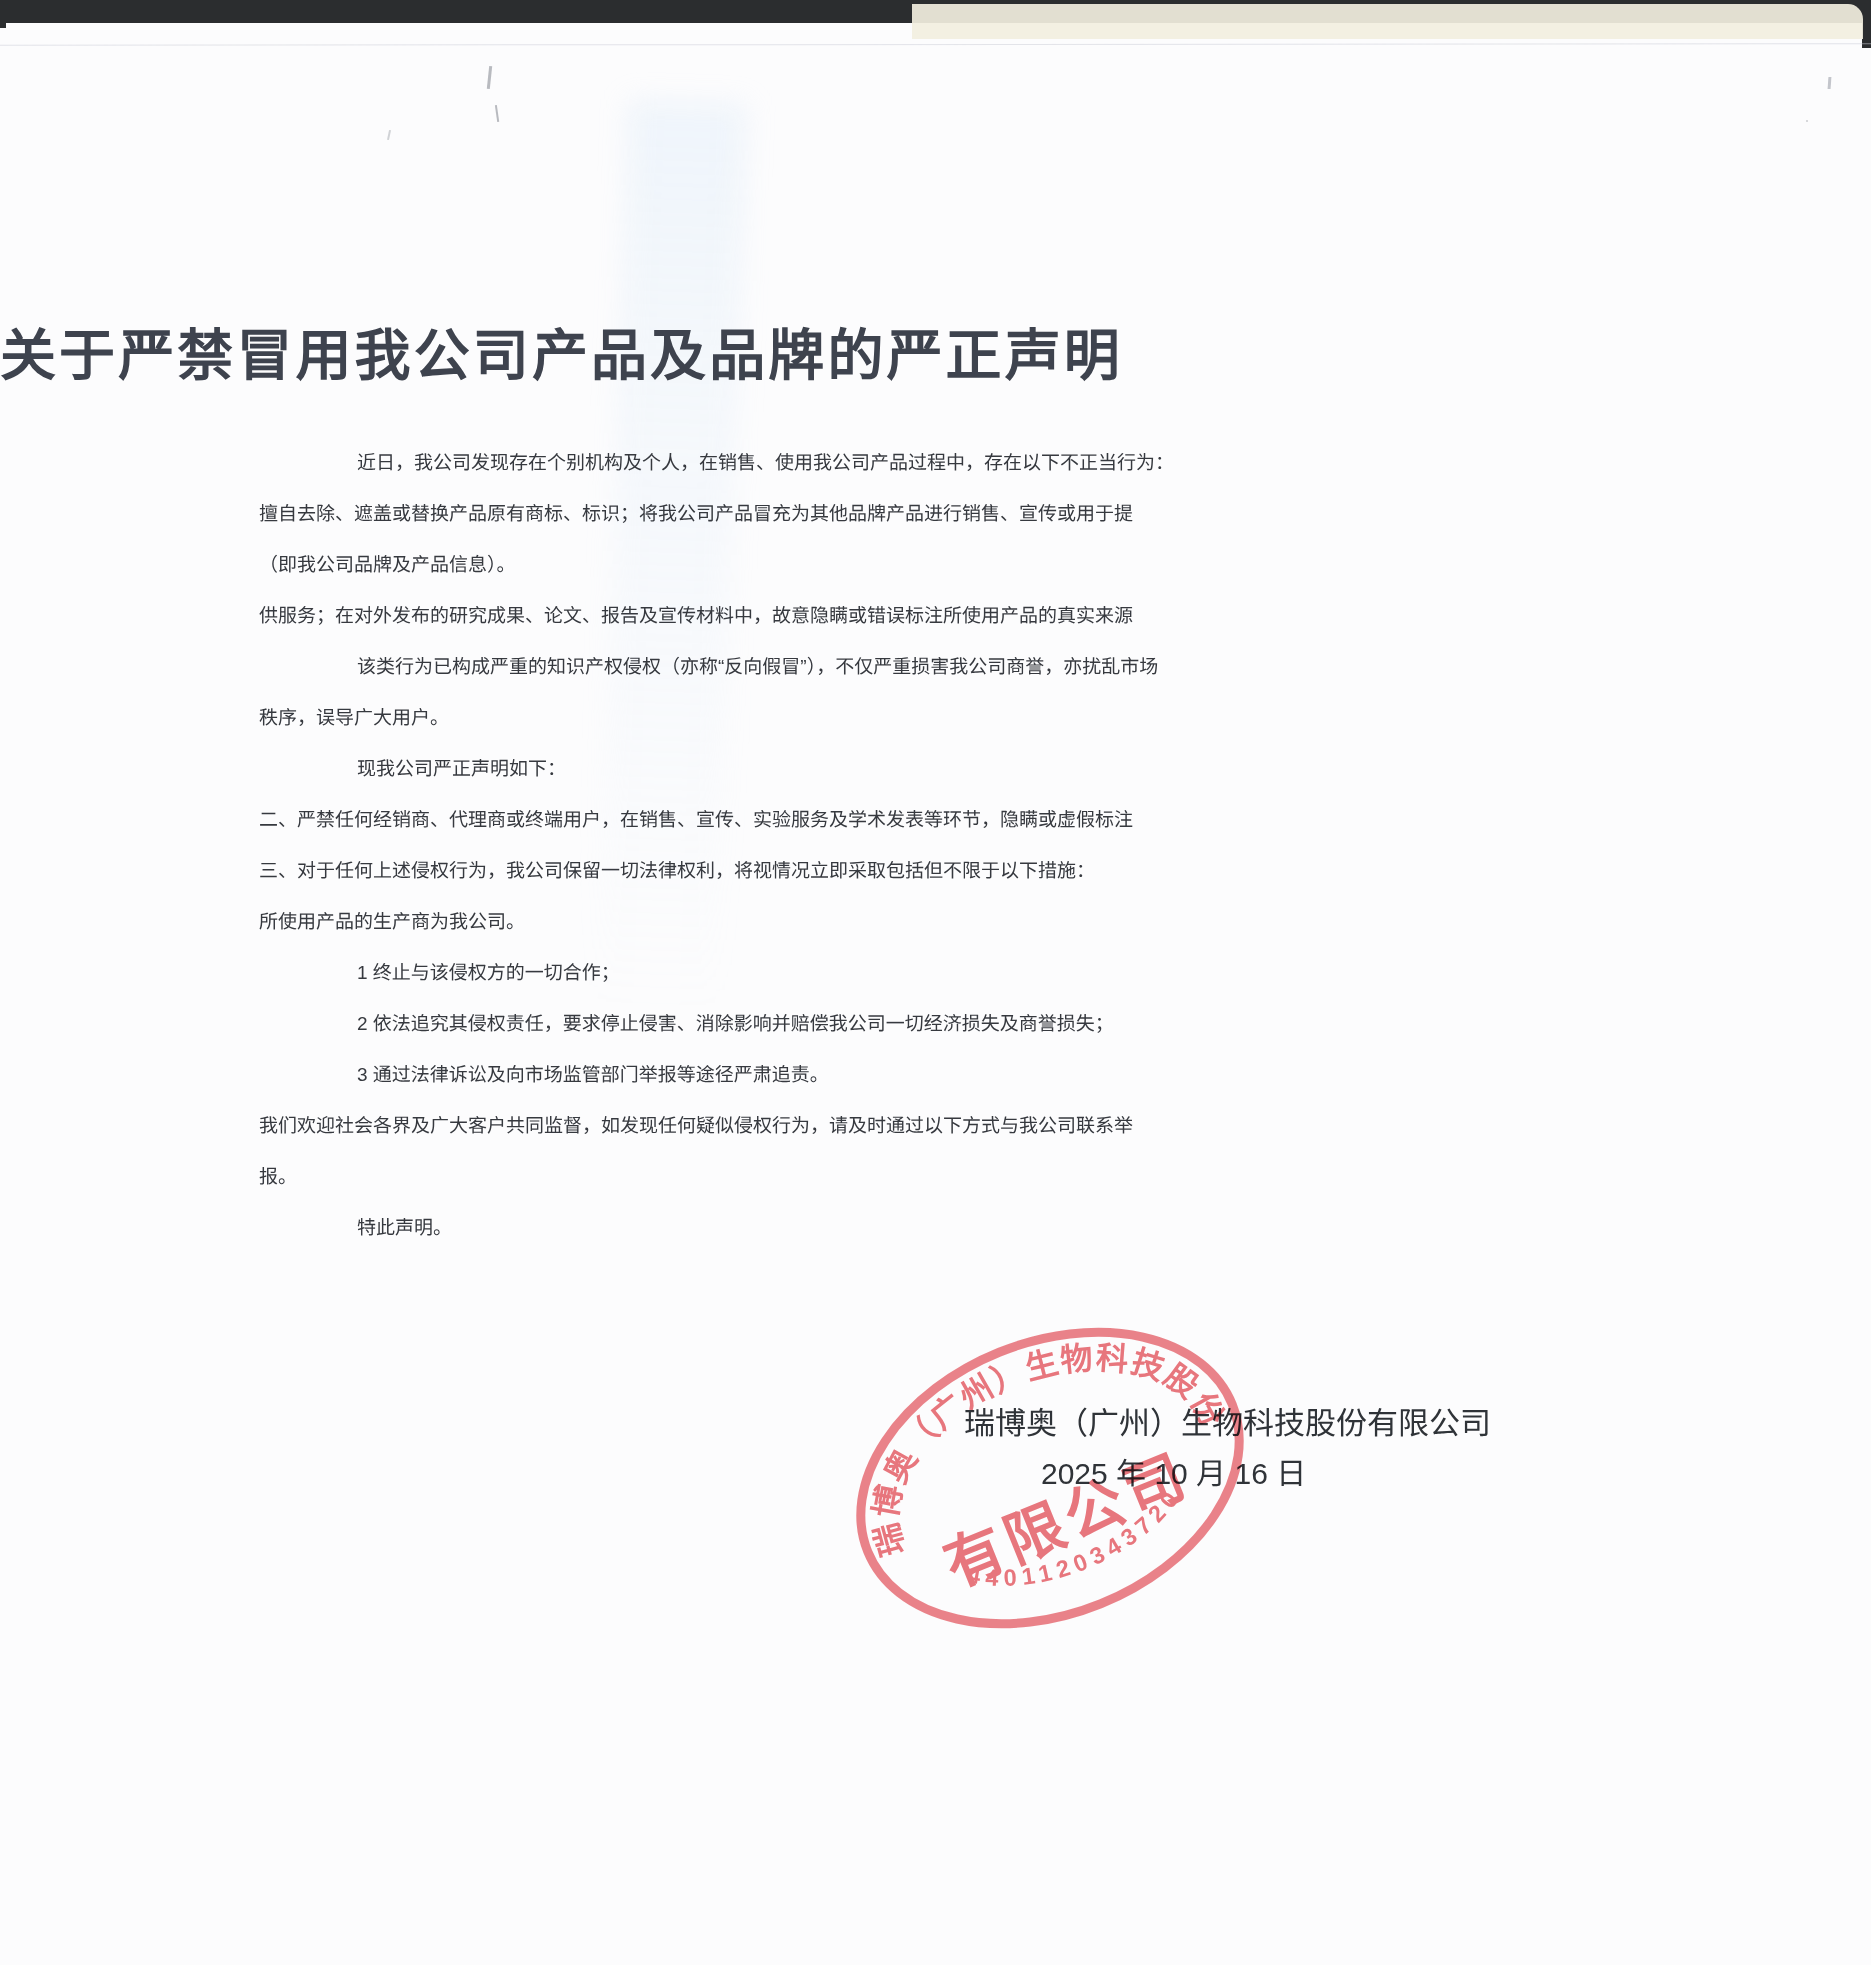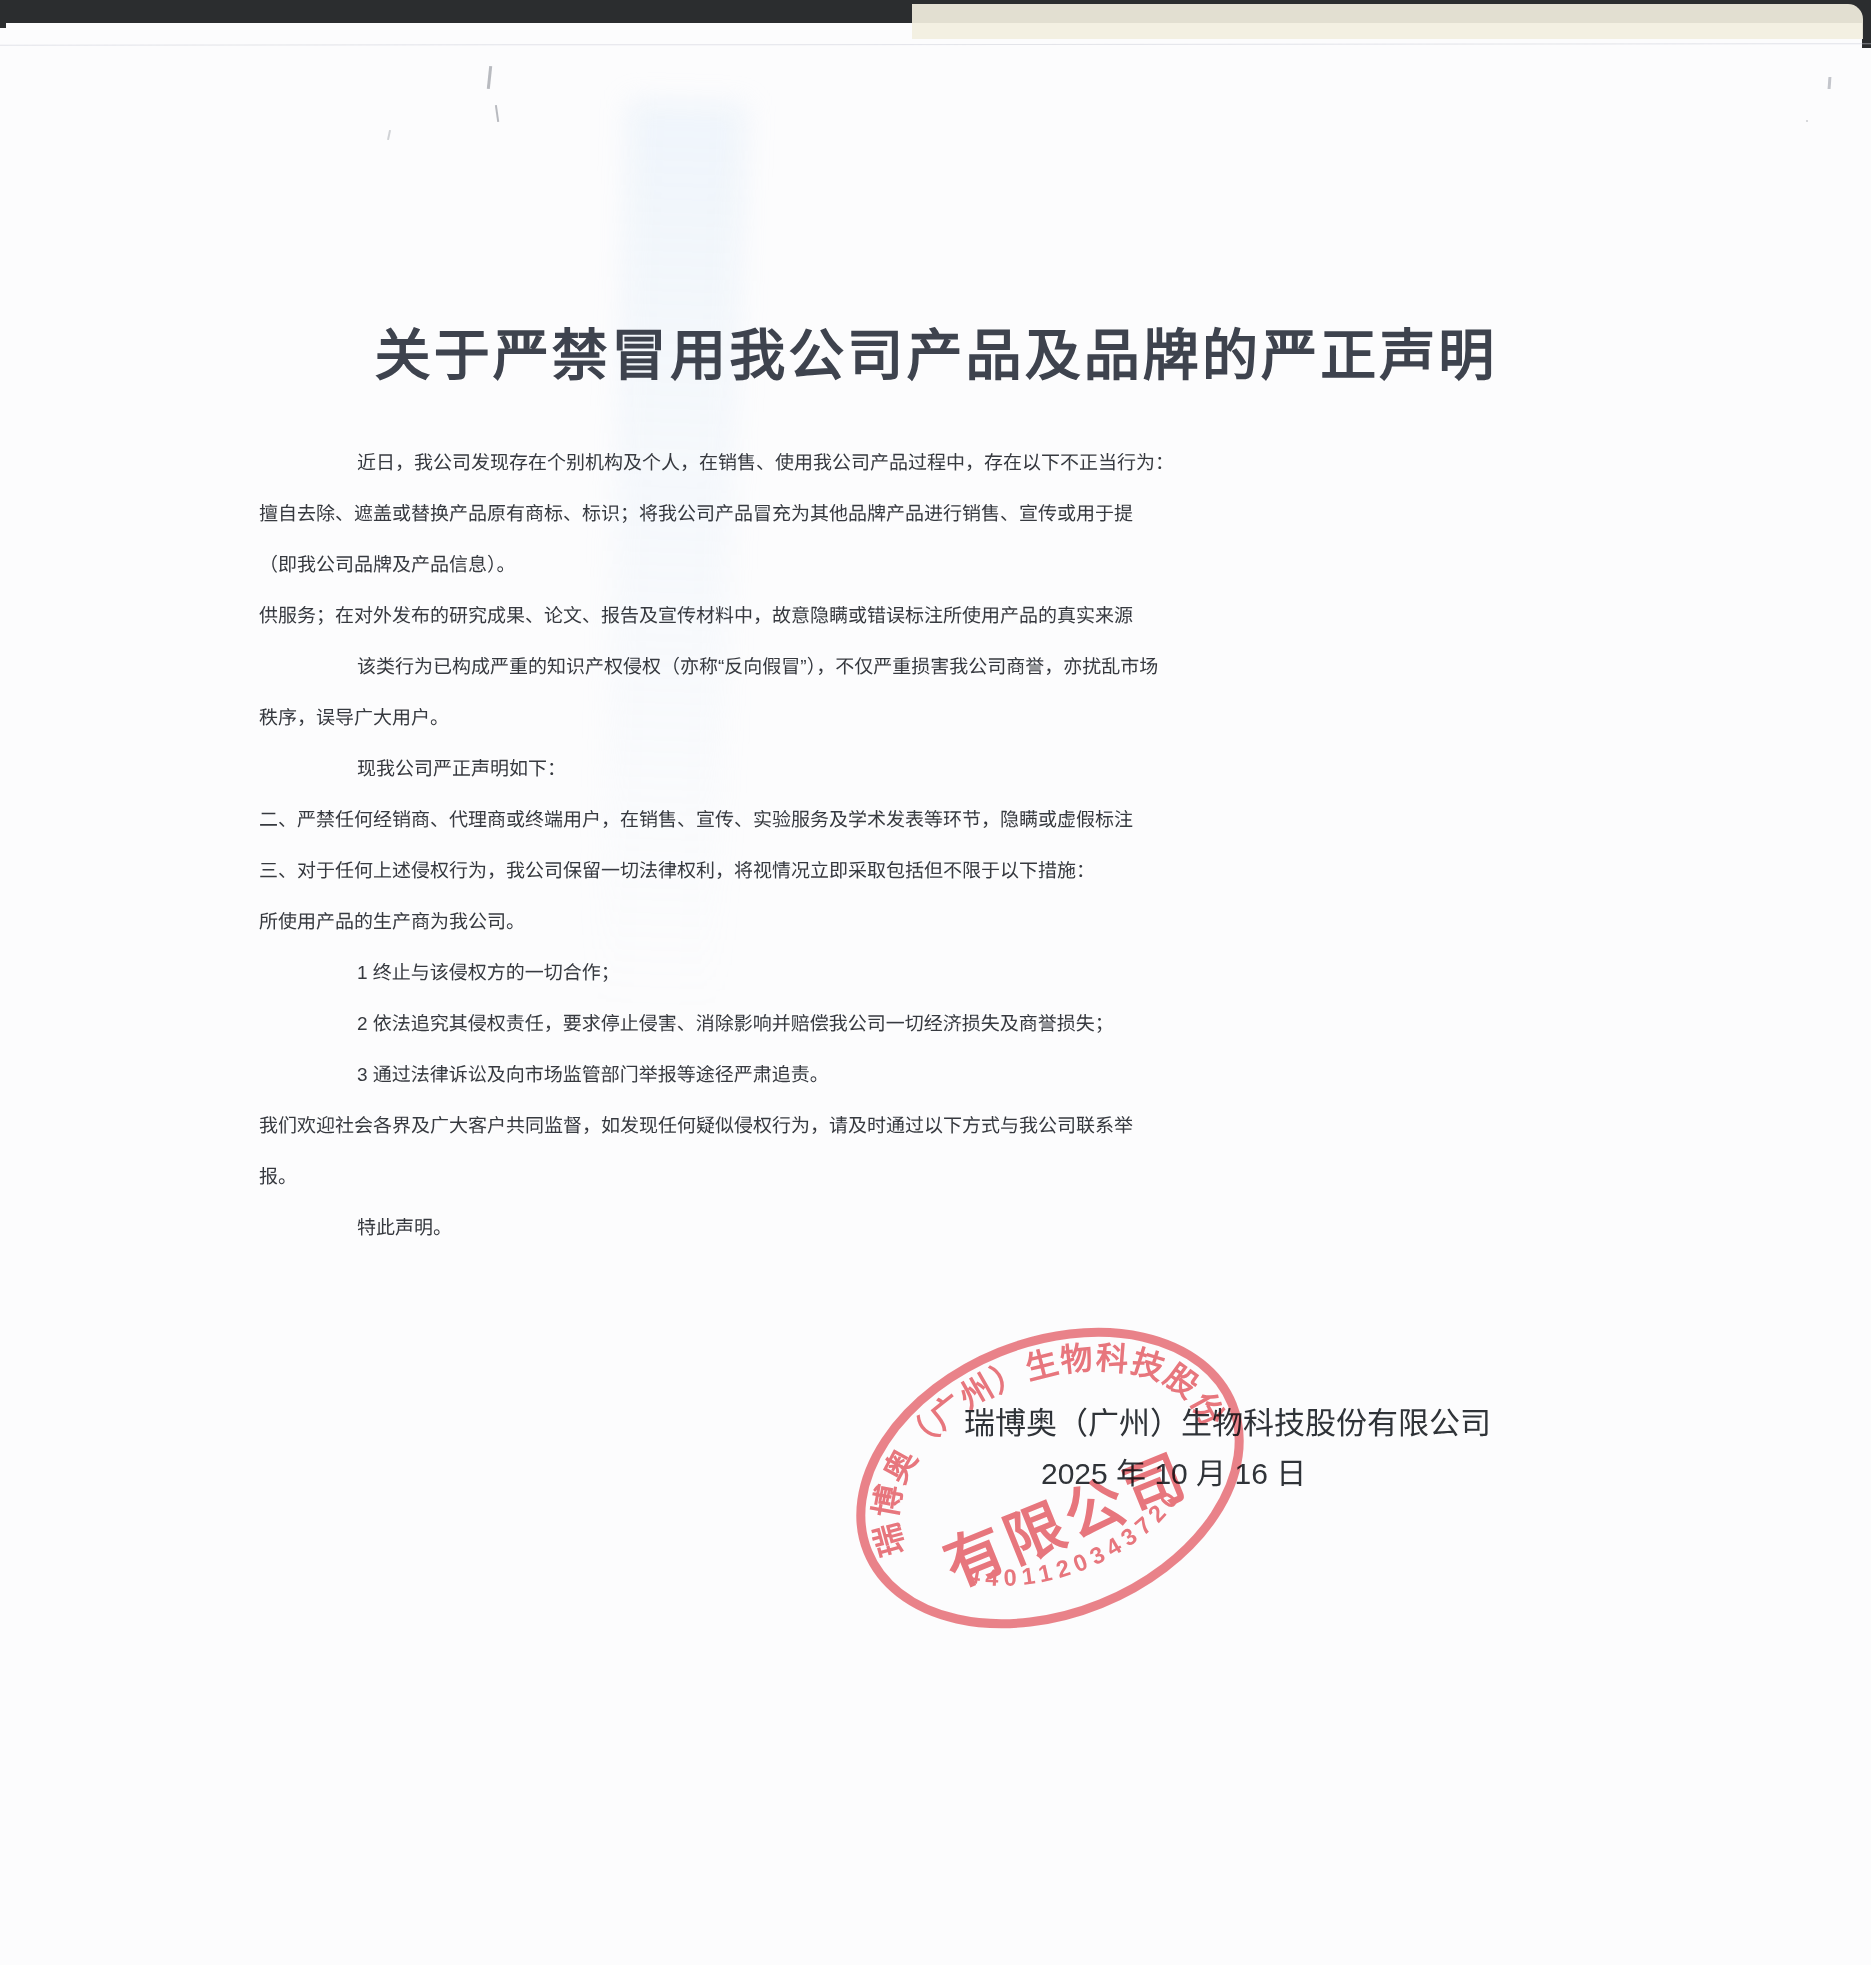--- a/index.html
+++ b/index.html
@@ -30,21 +30,21 @@
   }
   .scan-tick{position:absolute;background:#7f838d;opacity:.55;}
   .tick-a{left:488px;top:66px;width:2.8px;height:23px;transform:rotate(6deg);}
   .tick-b{left:496px;top:105px;width:2.4px;height:16.5px;transform:rotate(-8deg);}
   .tick-c{left:388px;top:130px;width:2px;height:10.2px;transform:rotate(12deg);opacity:.35;}
   .tick-d{left:1828px;top:77px;width:3.1px;height:11.8px;transform:rotate(4deg);opacity:.45;}
   .tick-e{left:1806px;top:120px;width:2.4px;height:2.4px;border-radius:50%;opacity:.4;}
   
   .doc-title{
     position:absolute;left:0;top:310px;width:100%;
-    text-align:center;
+    text-align:left;
     font-size:56px;font-weight:700;letter-spacing:3.1px;
     color:#3e434e;
   }
   .doc-body{
     position:absolute;left:259px;top:437px;width:1361px;
     font-size:19px;line-height:51px;
     color:#36393f;
   }
   .doc-body .line{white-space:nowrap;}
   .doc-body .line.indent{text-indent:98px;}

